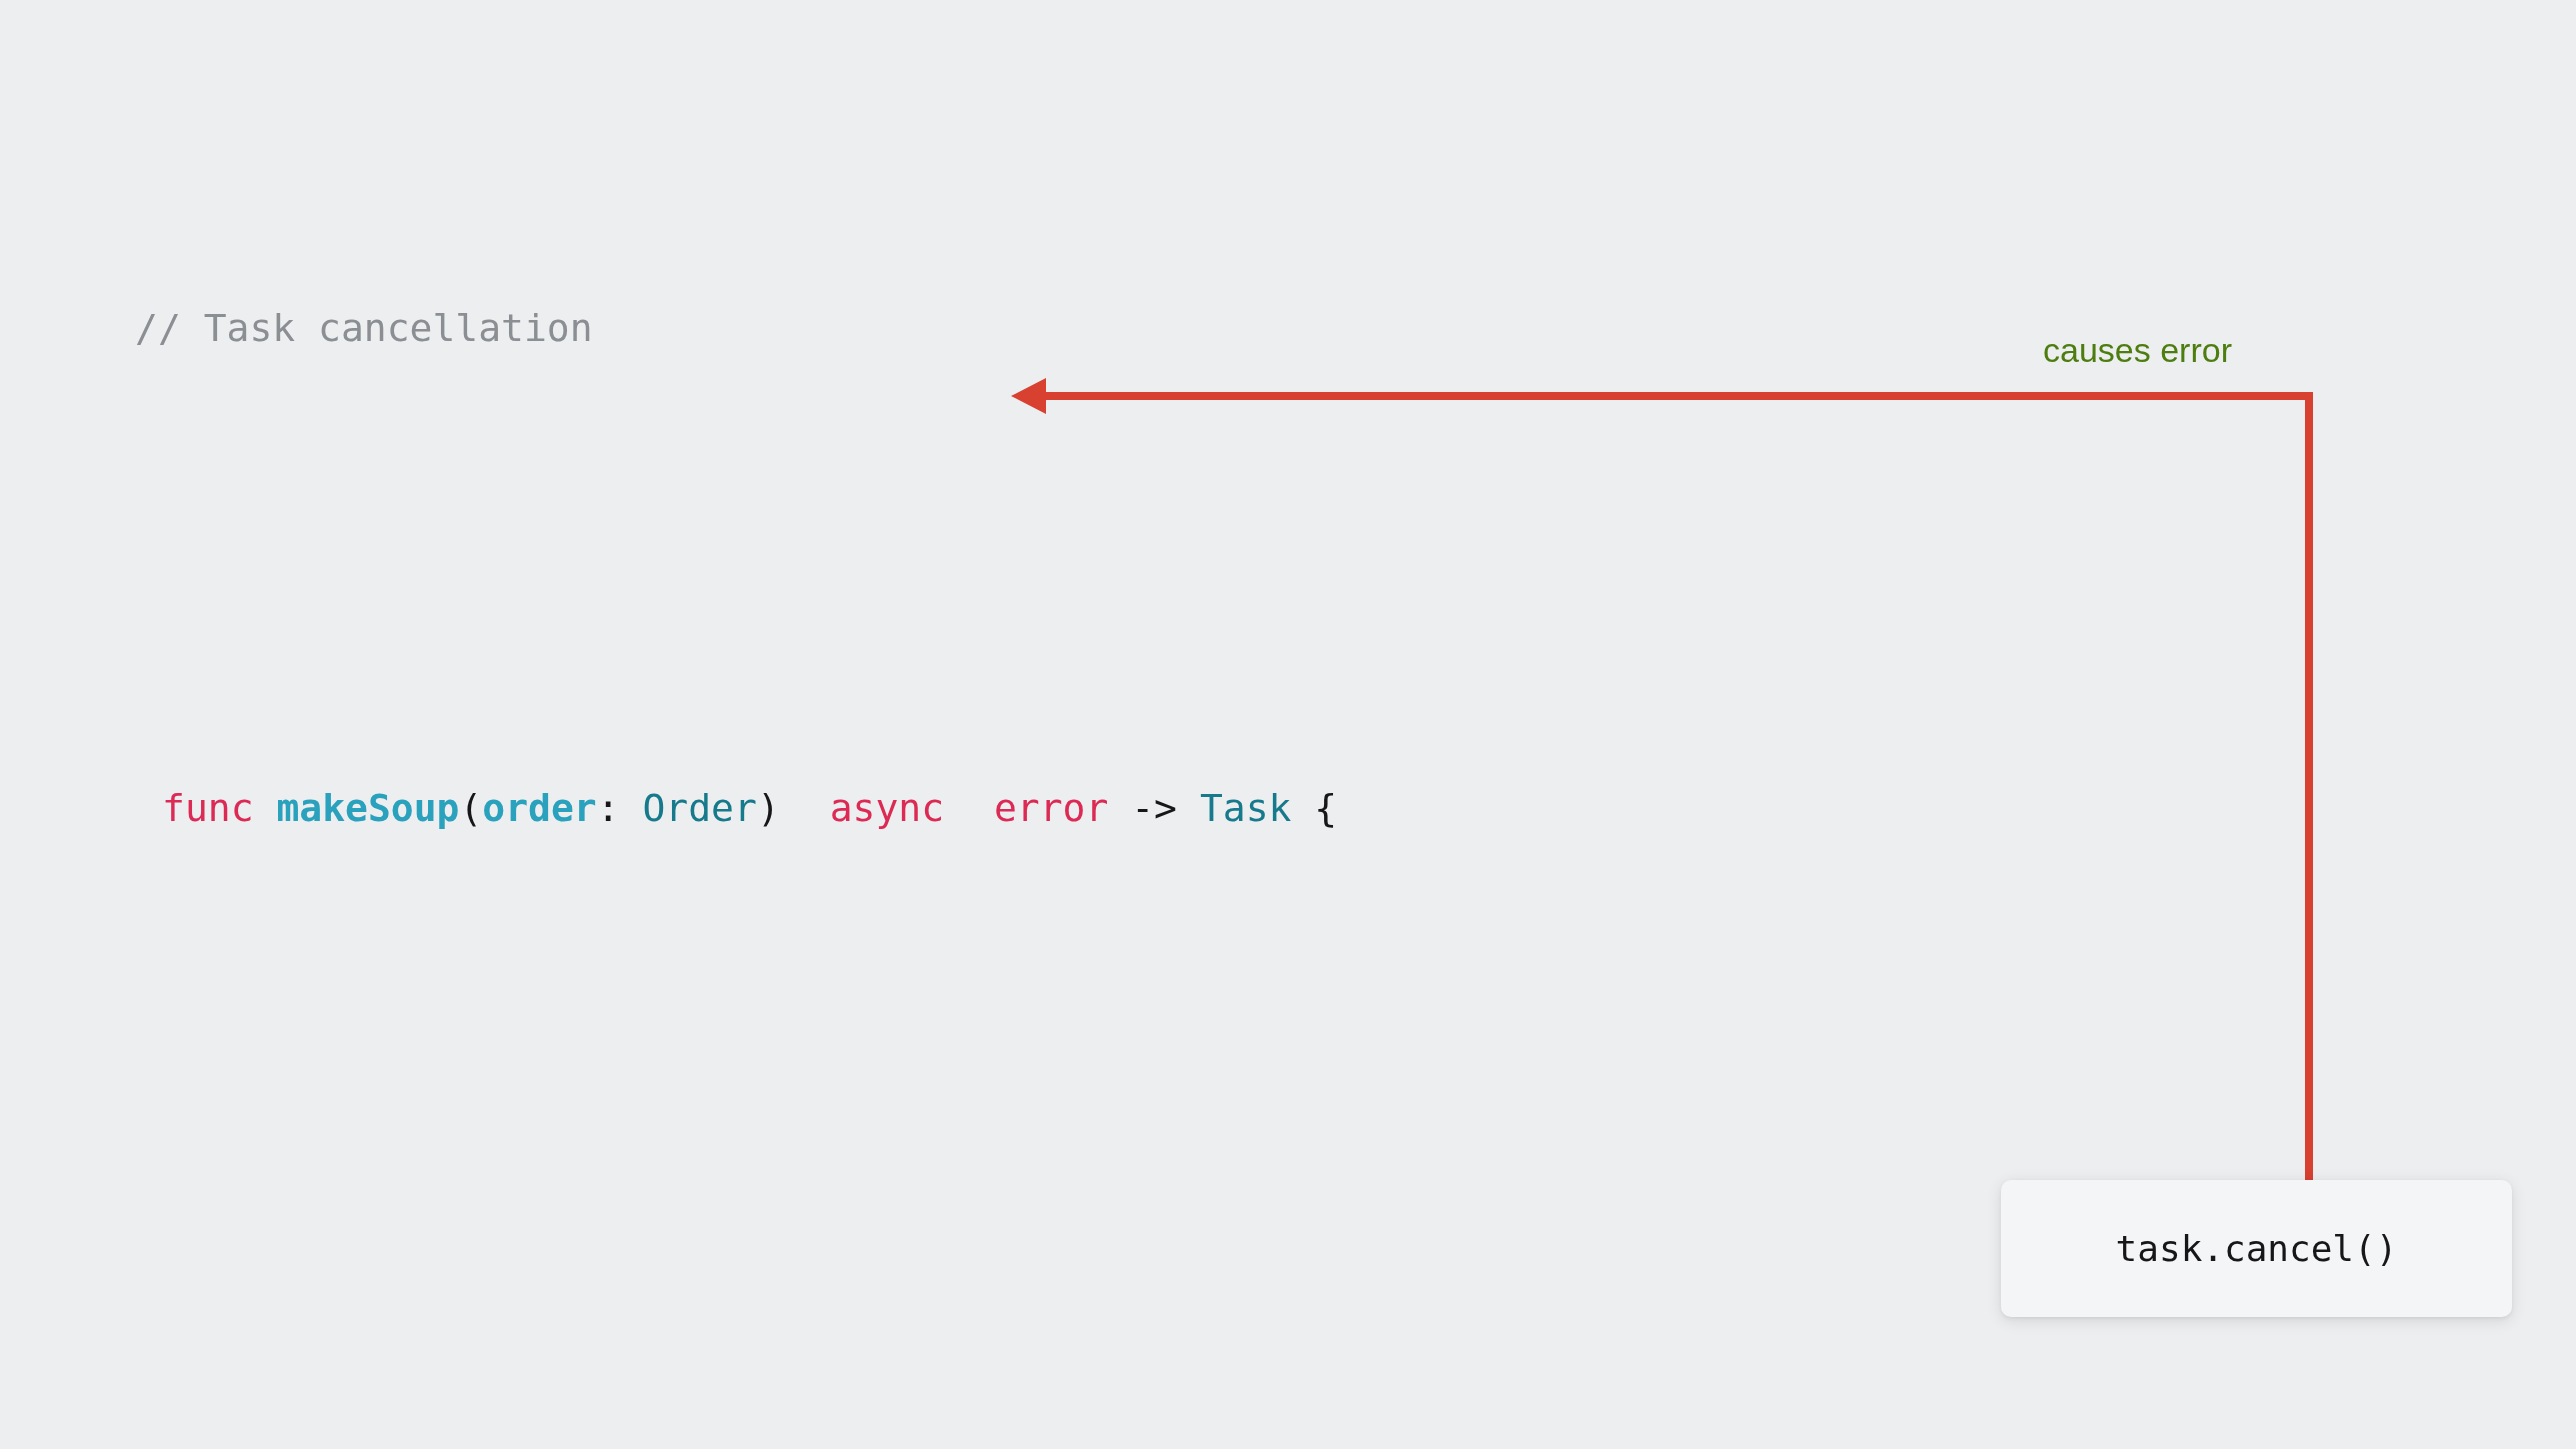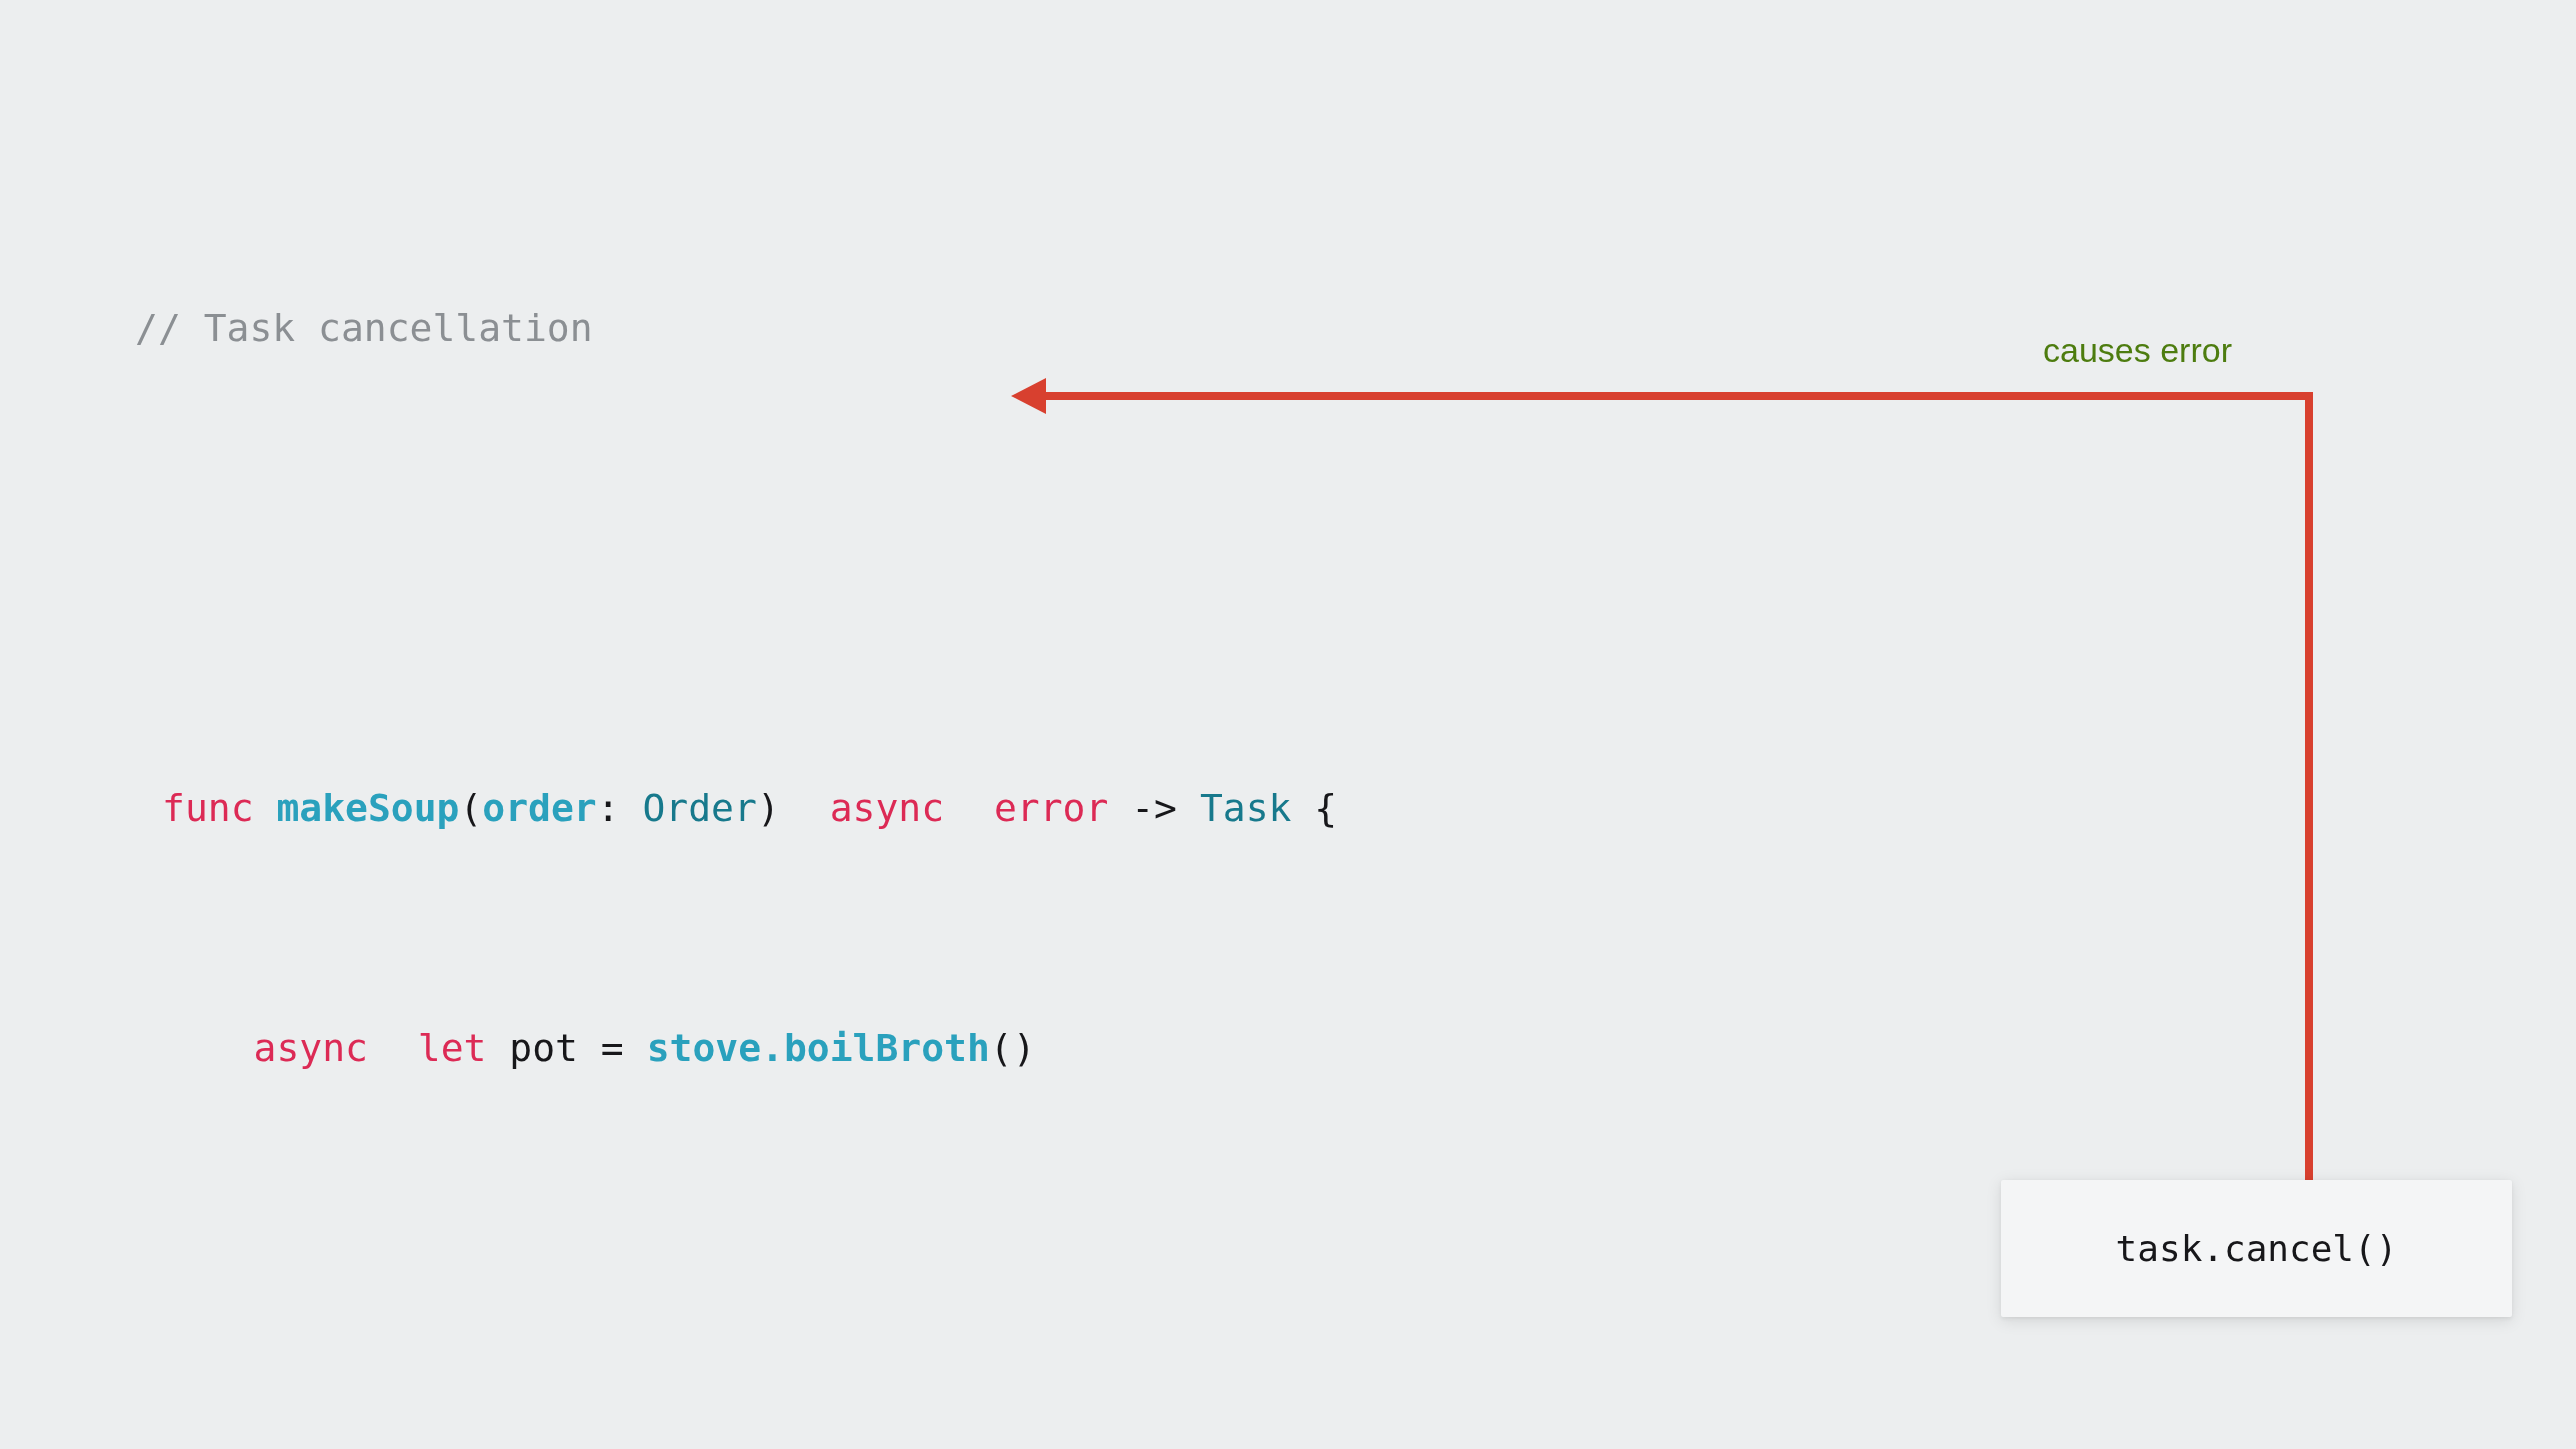--- a/index.html
+++ b/index.html
@@ -85,21 +85,21 @@
   }
 
   
   #cancel-card {
     position: absolute;
     left: 2001px;
     top: 1180px;
     width: 511px;
     height: 137px;
     background: #f4f5f6;
-    border-radius: 2px;
+    border-radius: 10px;
     box-shadow: 0 3.8px 16.4px rgba(16, 18, 20, 0.10),
                 0 1.3px 3.8px rgba(16, 18, 20, 0.06);
     display: flex;
     align-items: center;
     justify-content: center;
   }
   #cancel-card-label {
     font-family: "DejaVu Sans Mono", "Liberation Mono", monospace;
     font-size: 36px;
     color: #17171a;
@@ -112,21 +112,20 @@
 <div id="slide">
 
   <div id="code">
 
     <span class="ln"><span class="cmt">// Task cancellation</span></span>
 
     <span class="ln blank"> </span>
 
     <span class="ln"><span class="kw">func</span> <span class="fn">makeSoup</span><span class="ident">(</span><span class="fn">order</span><span class="ident">: </span><span class="type">Order</span><span class="ident">)</span> <span class="kw">async</span> <span class="kw">error</span> <span class="ident">-&gt;</span> <span class="type">Task</span> <span class="ident">{</span></span>
 
-    <span class="ln">    <span class="kw">async</span> <span class="kw">let</span> <span class="ident">pot</span> <span class="ident">=</span> <span class="fn">stove</span><span class="fn">.</span><span class="fn">boilBroth</span><span class="ident">()</span></span>
 
     <span class="ln blank"> </span>
 
     
 
     
 
     
 
     

